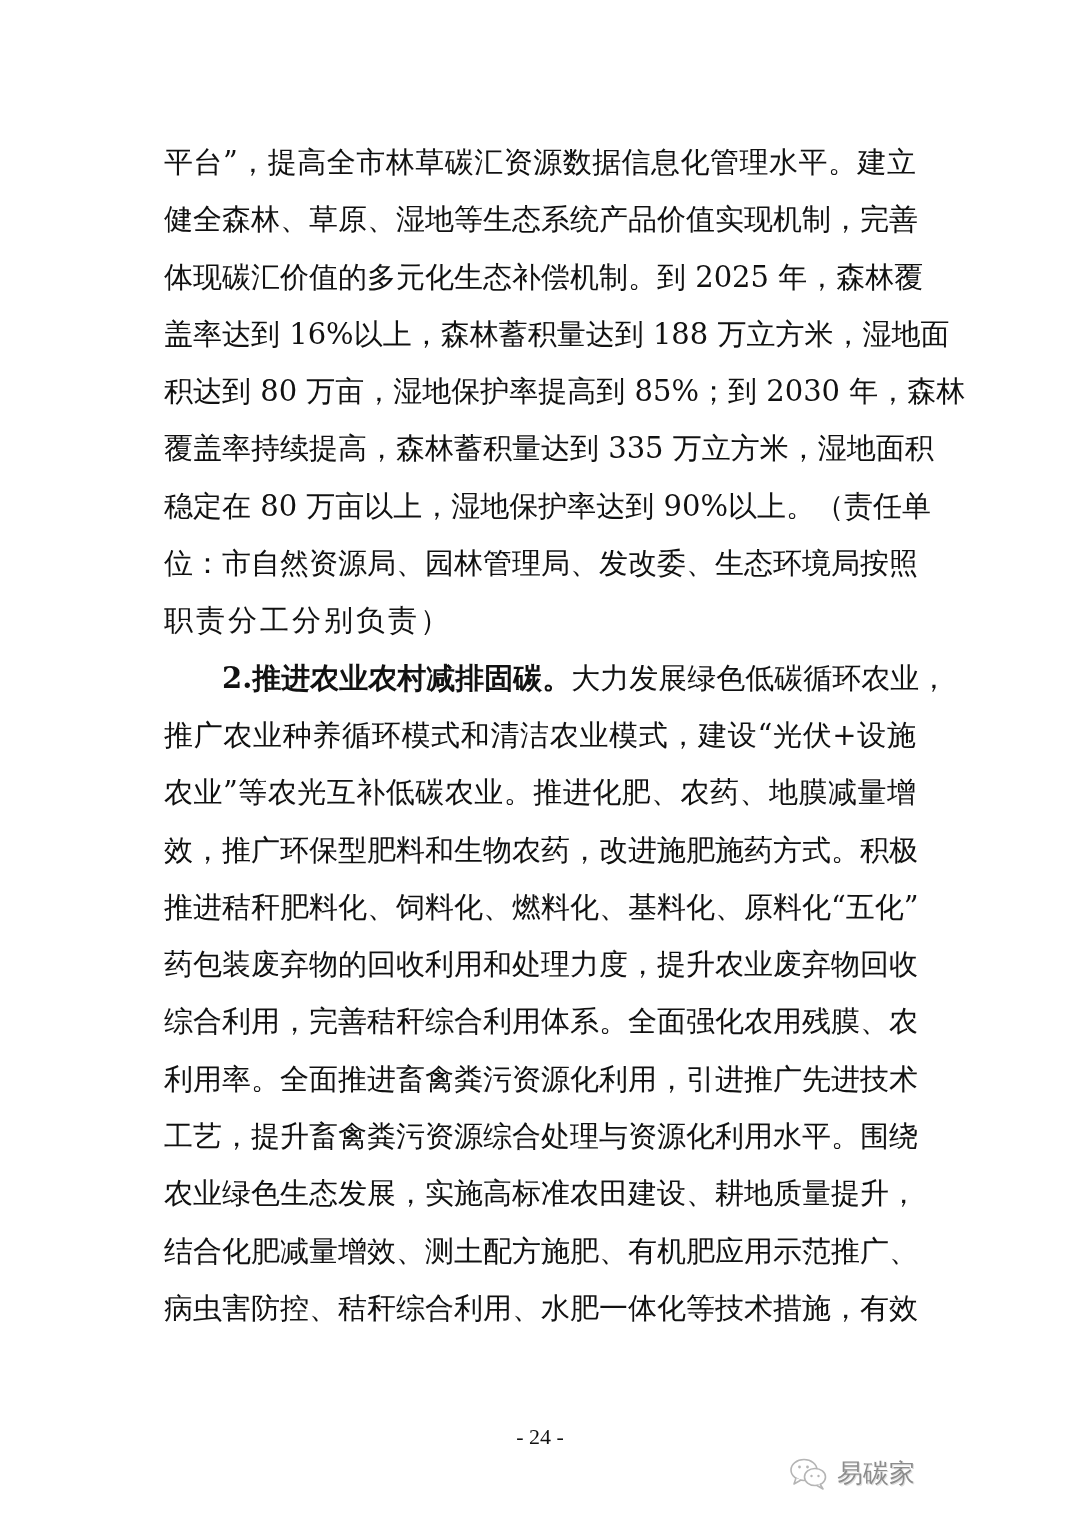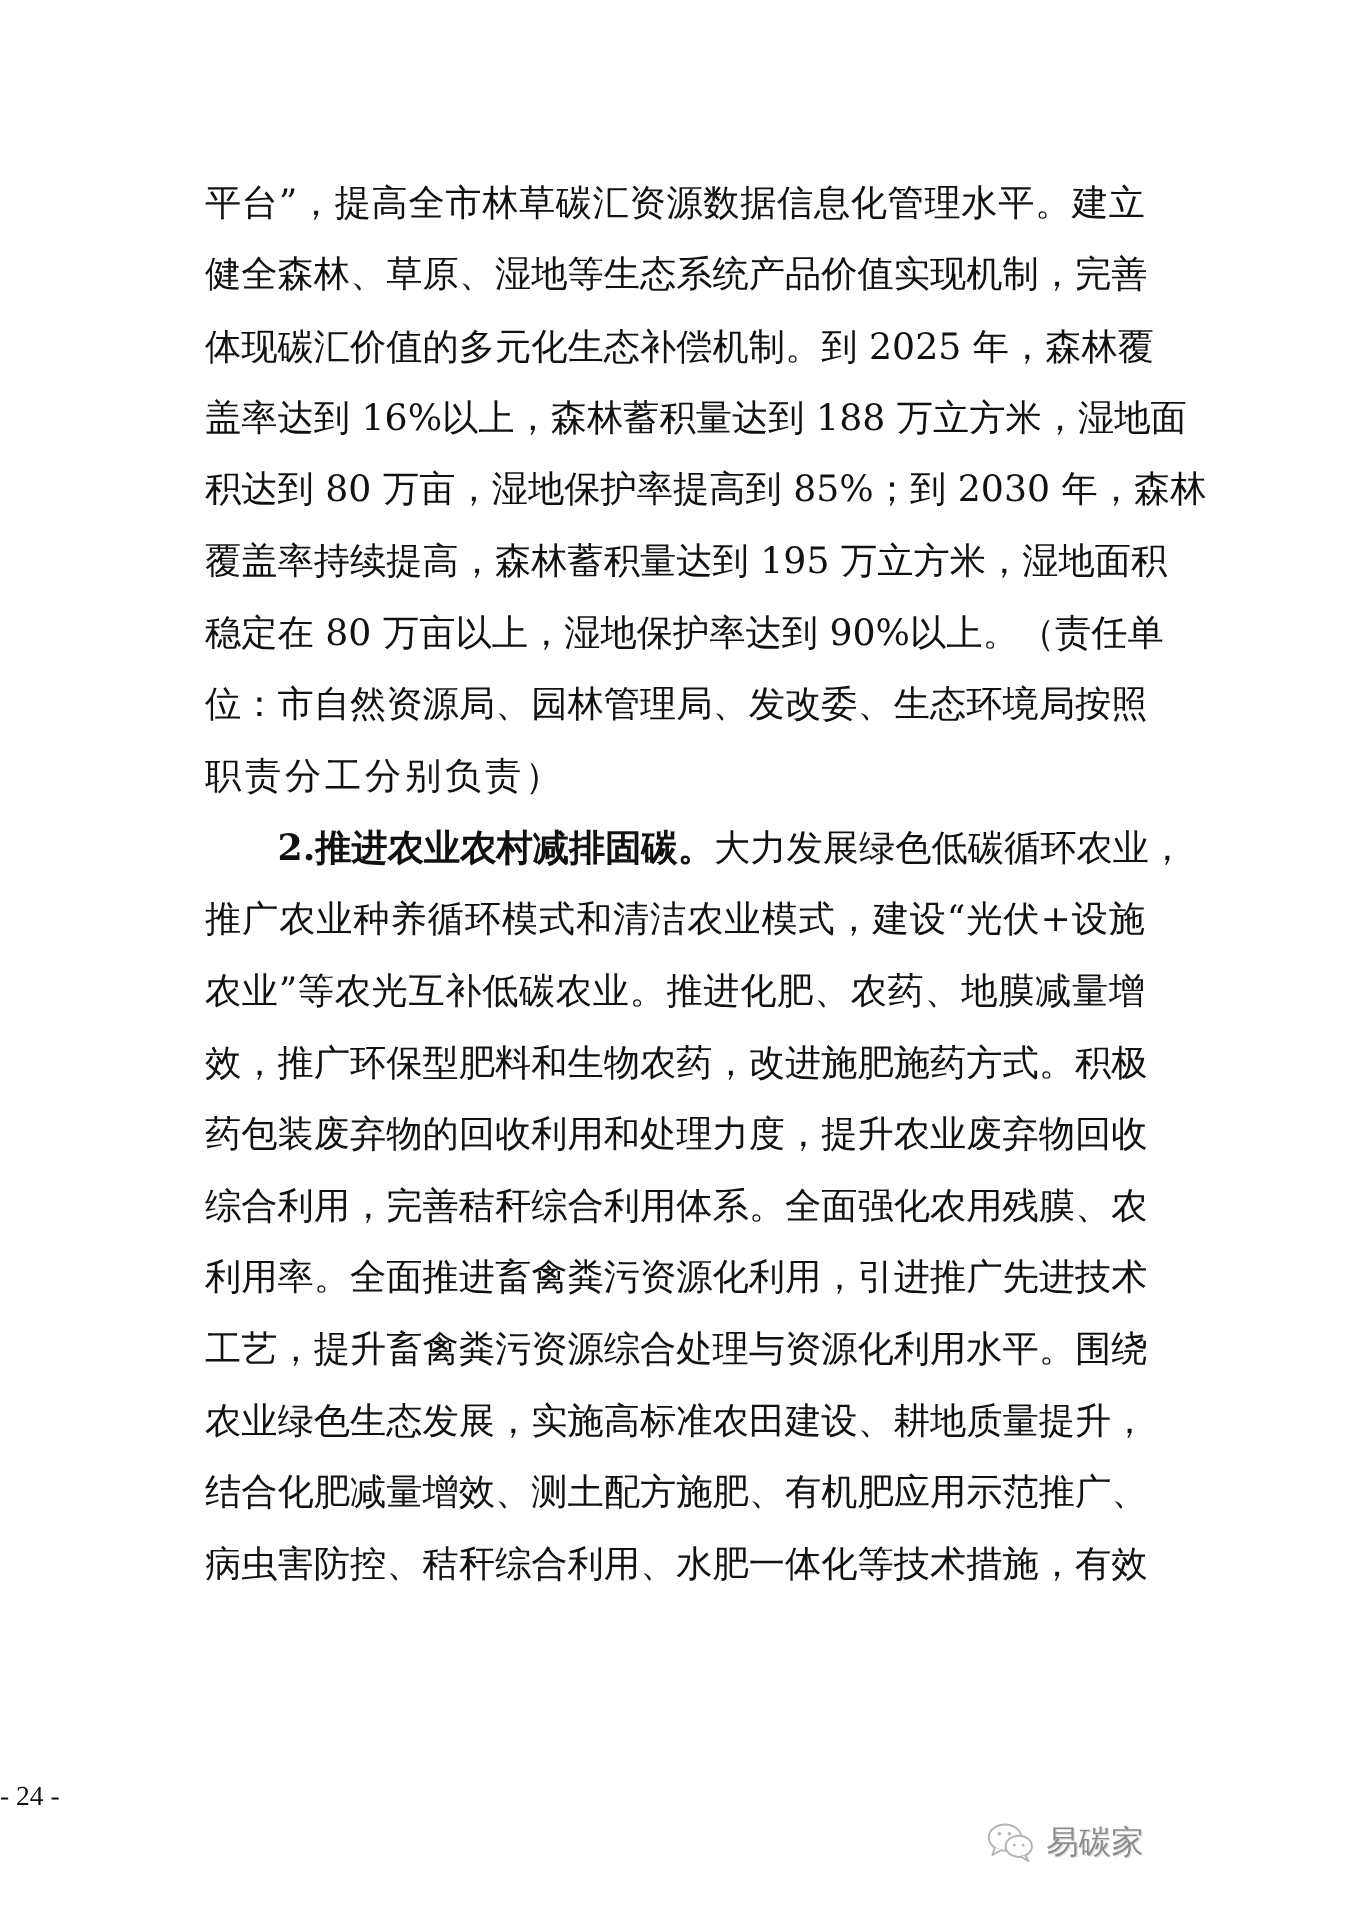--- a/index.html
+++ b/index.html
@@ -45,21 +45,21 @@
       padding-left: 58px;
     }
     .bold {
       font-weight: bold;
     }
     .page-number {
       position: absolute;
       left: 0;
       width: 1080px;
       top: 1424px;
-      text-align: left;
+      text-align: center;
       font-family: "Liberation Serif", serif;
       font-size: 22px;
       color: #111;
     }
     .watermark {
       position: absolute;
       right: 34px;
       top: 1456px;
       display: flex;
       align-items: center;
@@ -78,29 +78,30 @@
 </head>
 <body>
 
 <div class="page">
   <div class="body-text">
     <div class="line">平台”，提高全市林草碳汇资源数据信息化管理水平。建立</div>
     <div class="line">健全森林、草原、湿地等生态系统产品价值实现机制，完善</div>
     <div class="line">体现碳汇价值的多元化生态补偿机制。到 2025 年，森林覆</div>
     <div class="line">盖率达到 16%以上，森林蓄积量达到 188 万立方米，湿地面</div>
     <div class="line">积达到 80 万亩，湿地保护率提高到 85%；到 2030 年，森林</div>
-    <div class="line">覆盖率持续提高，森林蓄积量达到 195 万立方米，湿地面积</div>
+    <div class="line">覆盖率持续提高，森林蓄积量达到 335 万立方米，湿地面积</div>
     <div class="line">稳定在 80 万亩以上，湿地保护率达到 90%以上。（责任单</div>
     <div class="line">位：市自然资源局、园林管理局、发改委、生态环境局按照</div>
     <div class="line last">职责分工分别负责）</div>
 
     <div class="line indent"><span class="bold">2.推进农业农村减排固碳。</span><span>大力发展绿色低碳循环农业，</span></div>
     <div class="line">推广农业种养循环模式和清洁农业模式，建设“光伏+设施</div>
     <div class="line">农业”等农光互补低碳农业。推进化肥、农药、地膜减量增</div>
     <div class="line">效，推广环保型肥料和生物农药，改进施肥施药方式。积极</div>
+    <div class="line">推进秸秆肥料化、饲料化、燃料化、基料化、原料化“五化”</div>
     <div class="line">药包装废弃物的回收利用和处理力度，提升农业废弃物回收</div>
     <div class="line">综合利用，完善秸秆综合利用体系。全面强化农用残膜、农</div>
     <div class="line">利用率。全面推进畜禽粪污资源化利用，引进推广先进技术</div>
     <div class="line">工艺，提升畜禽粪污资源综合处理与资源化利用水平。围绕</div>
     <div class="line">农业绿色生态发展，实施高标准农田建设、耕地质量提升，</div>
     <div class="line">结合化肥减量增效、测土配方施肥、有机肥应用示范推广、</div>
     <div class="line">病虫害防控、秸秆综合利用、水肥一体化等技术措施，有效</div>
   </div>
 
   <div class="page-number">- 24 -</div>

